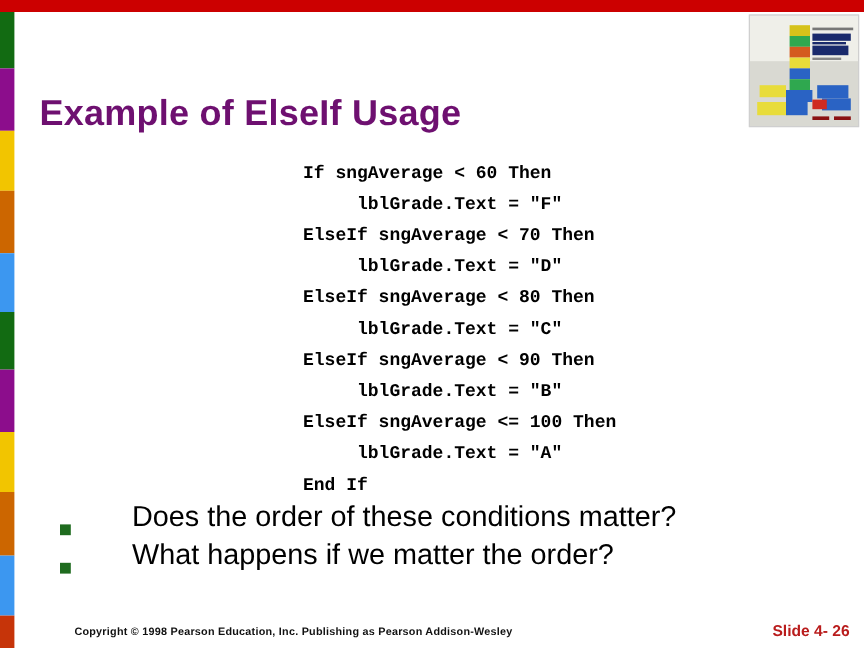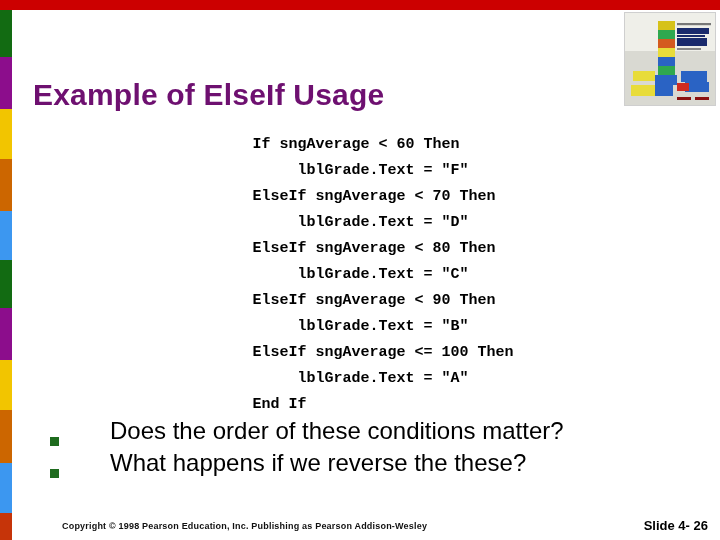--- a/index.html
+++ b/index.html
@@ -133,21 +133,21 @@
     white-space: nowrap;
     letter-spacing: 0.2px;
   }
   .footer-slide {
     position: absolute;
     right: 12px;
     top: 518px;
     font-size: 13px;
     line-height: 16px;
     font-weight: bold;
-    color: #000000;
+    color: #b91c1c;
     white-space: nowrap;
   }
 </style>
 </head>
 <body>
 
 <div class="slide">
 
   <div class="top-band"></div>
 
@@ -202,21 +202,21 @@
     <span class="code-inner"><span class="code-line">If sngAverage &lt; 60 Then</span><span class="code-line">     lblGrade.Text = "F"</span><span class="code-line">ElseIf sngAverage &lt; 70 Then</span><span class="code-line">     lblGrade.Text = "D"</span><span class="code-line">ElseIf sngAverage &lt; 80 Then</span><span class="code-line">     lblGrade.Text = "C"</span><span class="code-line">ElseIf sngAverage &lt; 90 Then</span><span class="code-line">     lblGrade.Text = "B"</span><span class="code-line">ElseIf sngAverage &lt;= 100 Then</span><span class="code-line">     lblGrade.Text = "A"</span><span class="code-line">End If</span></span>
   </div>
 
   <div class="bullets">
       <div class="bullet-row">
         <span class="bullet-marker"></span>
         <span class="bullet-text">Does the order of these conditions matter?</span>
       </div>
       <div class="bullet-row">
         <span class="bullet-marker"></span>
-        <span class="bullet-text">What happens if we reverse the these?</span>
+        <span class="bullet-text">What happens if we matter the order?</span>
       </div>
     </div>
 
   <div class="footer-copyright">Copyright © 1998 Pearson Education, Inc. Publishing as Pearson Addison-Wesley</div>
 
   <div class="footer-slide">Slide 4- 26</div>
 
 </div>
 
 </body></html>

